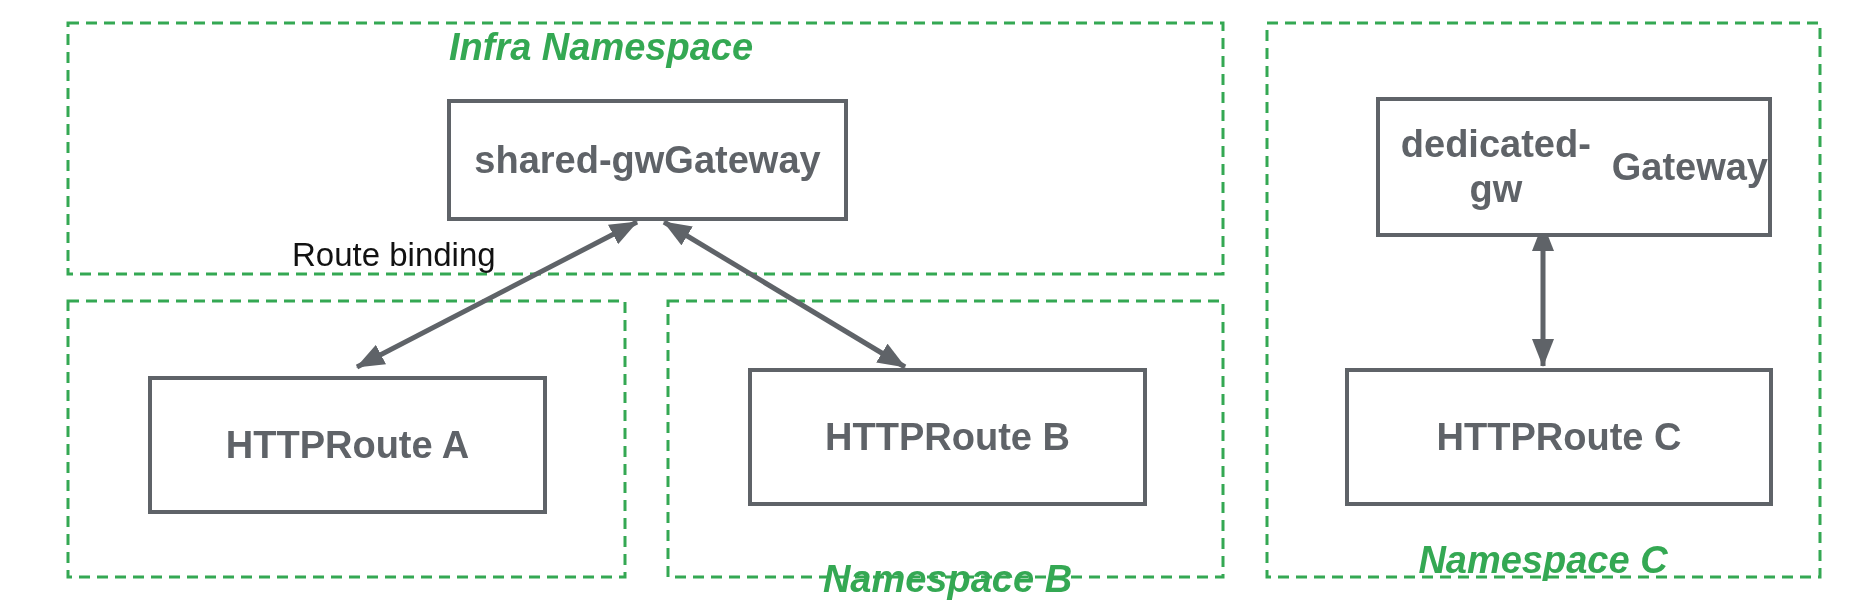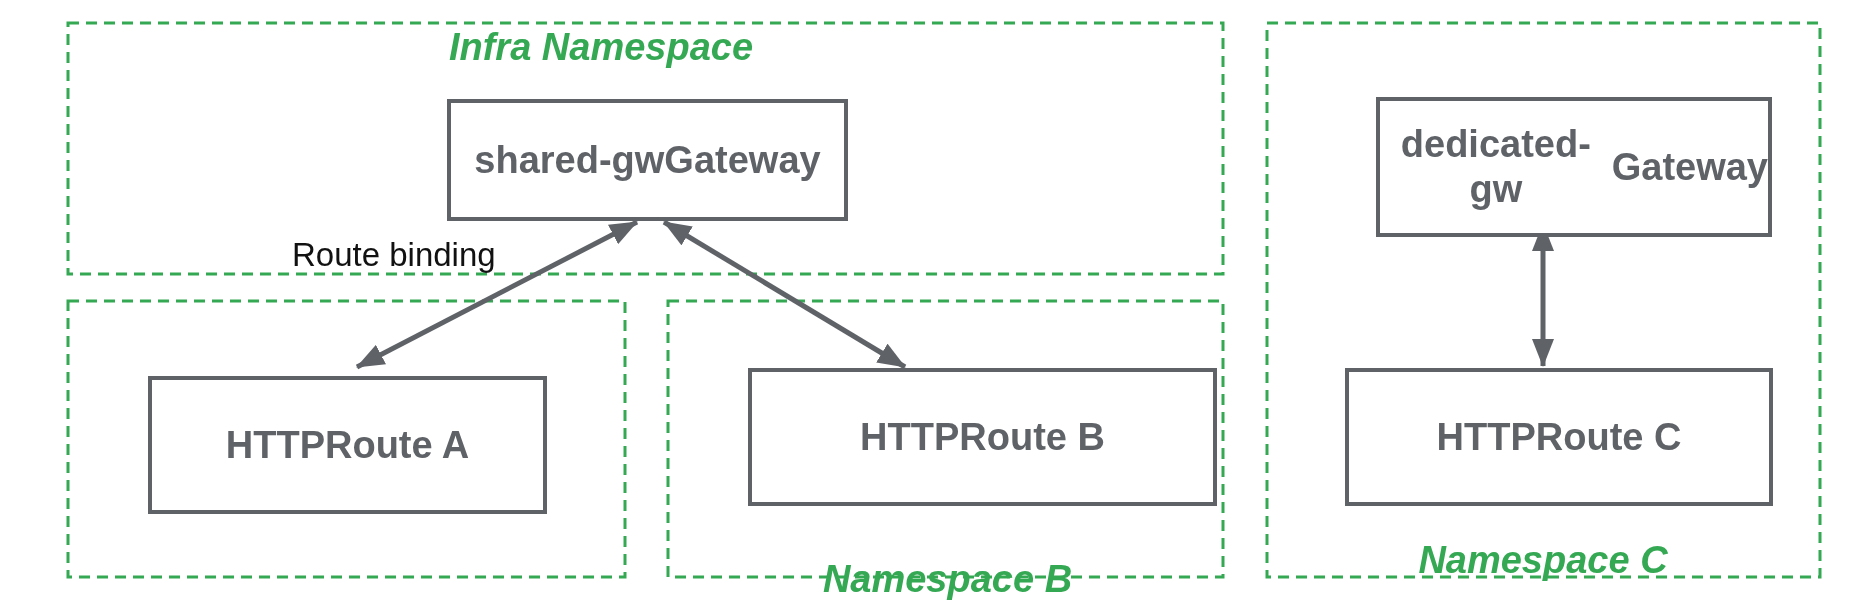--- a/index.html
+++ b/index.html
@@ -33,21 +33,21 @@
     justify-content: center;
     text-align: center;
     color: #5F6368;
     font-weight: 700;
     font-size: 38px;
     line-height: 45px;
   }
   .node.shared-gw    { left: 447px;  top: 99px;  width: 401px; height: 122px; }
   .node.dedicated-gw { left: 1376px; top: 97px;  width: 396px; height: 140px; }
   .node.route-a      { left: 148px;  top: 368px; width: 399px; height: 138px; margin-top: 8px; }
-  .node.route-b      { left: 748px;  top: 368px; width: 469px; height: 138px; }
+  .node.route-b      { left: 748px;  top: 368px; width: 399px; height: 138px; }
   .node.route-c      { left: 1345px; top: 368px; width: 428px; height: 138px; }
   .ns-label {
     position: absolute;
     color: #34A853;
     font-weight: 700;
     font-size: 38px;
     line-height: 42px;
     text-align: center;
     white-space: nowrap;
     font-style: italic;

